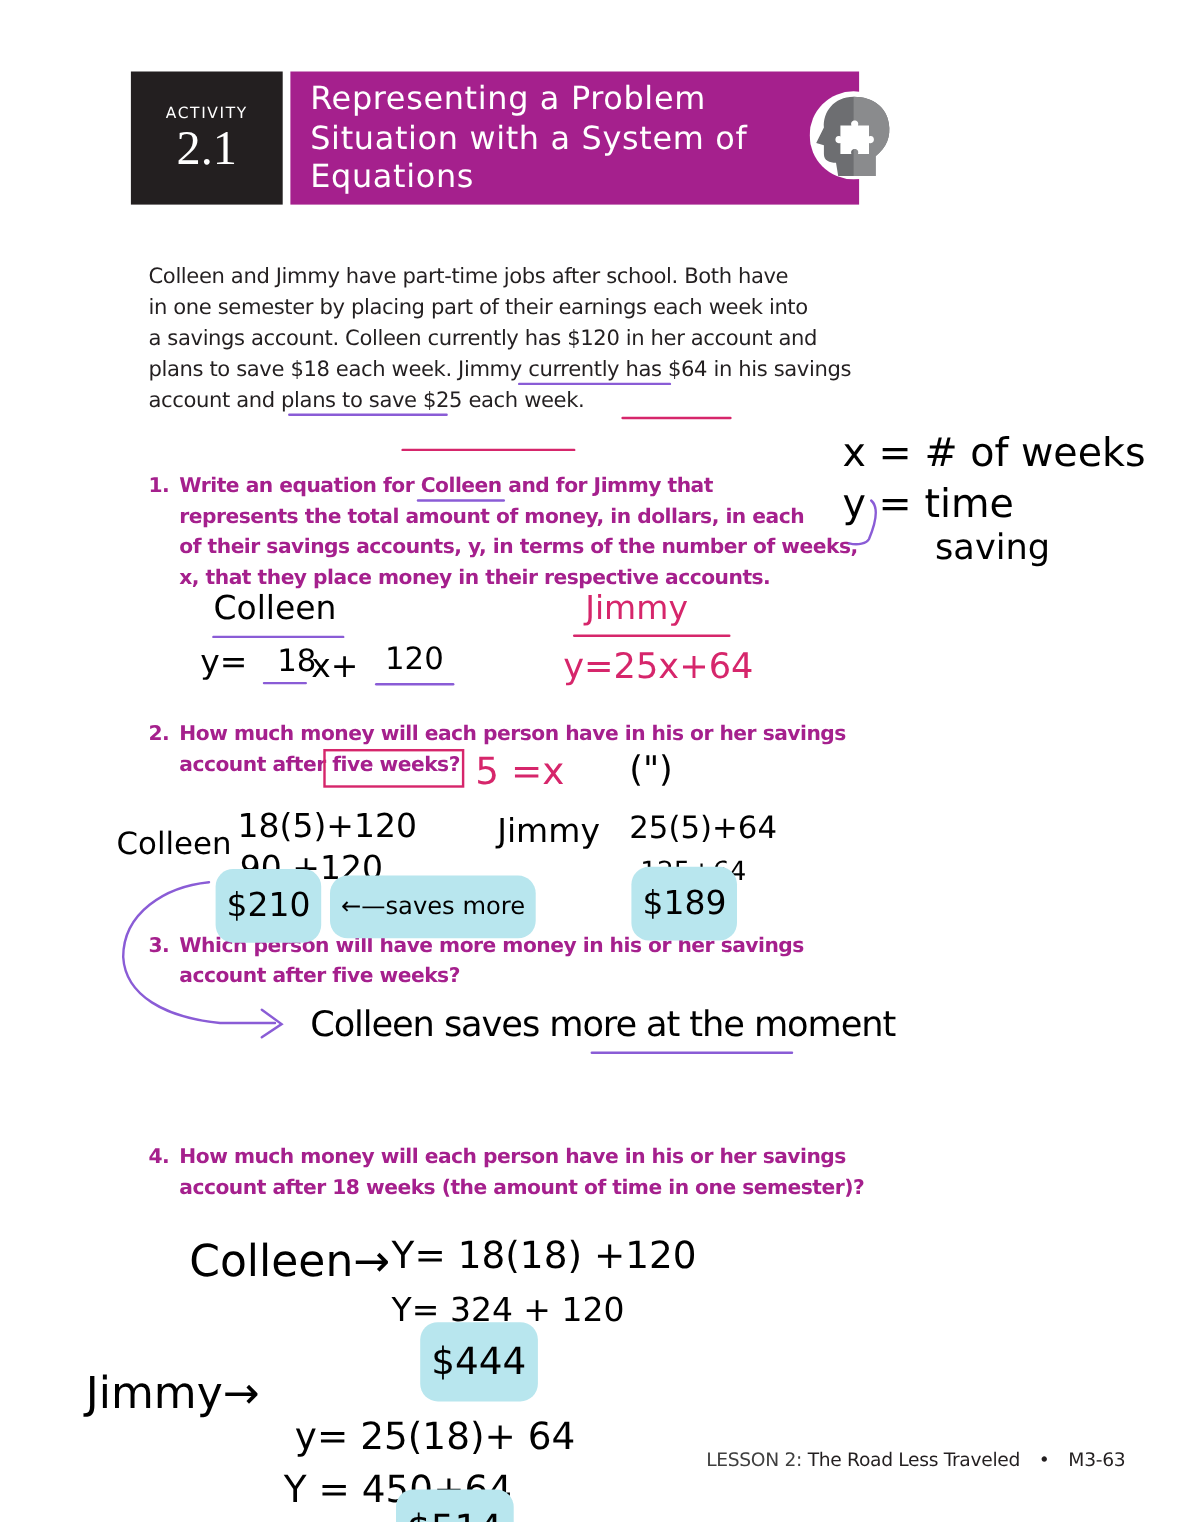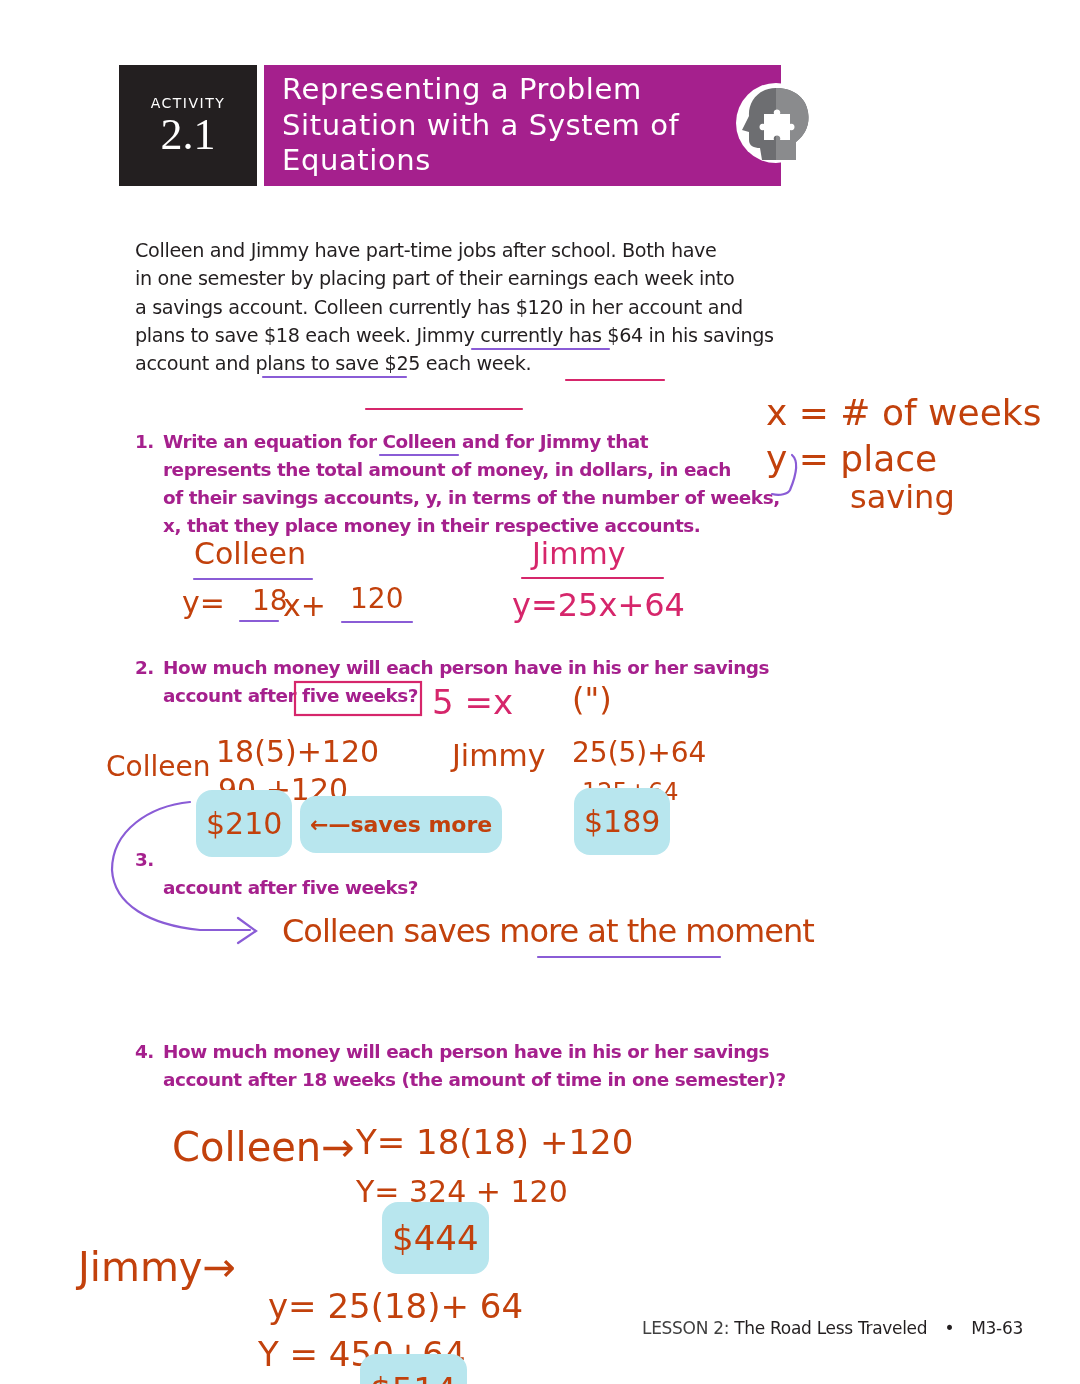--- a/index.html
+++ b/index.html
@@ -14,21 +14,21 @@
   .head-icon{left:736px;top:80px;width:78px;height:86px;}
   
   .intro{left:135px;top:237px;width:660px;font-family:"DejaVu Sans",sans-serif;font-size:19.2px;line-height:28.3px;color:#231f20;letter-spacing:-0.35px;}
   .q{font-family:"DejaVu Sans",sans-serif;font-weight:bold;color:#a5208d;font-size:18.4px;line-height:28.2px;letter-spacing:-0.45px;}
   .qnum{position:absolute;left:0;}
   .qtext{position:absolute;left:28px;white-space:nowrap;}
   .q1{left:135px;top:428px;width:680px;height:115px;}
   .q2{left:135px;top:654px;width:680px;height:60px;}
   .q3{left:135px;top:846px;width:680px;height:60px;}
   .q4{left:135px;top:1038px;width:680px;height:60px;}
-  .hw{font-family:"DejaVu Sans",sans-serif;color:#c2410c;white-space:nowrap;}
+  .hw{font-family:"DejaVu Sans",sans-serif;color:#000000;white-space:nowrap;}
   .hw-red{color:#d6266b;}
   .hl{background:#b8e6ee;border-radius:16px;padding:16px 10px;}
   .footer{left:642px;top:1318px;font-family:"DejaVu Sans",sans-serif;font-size:17px;color:#231f20;white-space:nowrap;letter-spacing:-0.3px;}
   .footer .lesson{color:#404040;}
   svg.ov{position:absolute;left:0;top:0;pointer-events:none;}
 </style>
 </head>
 <body>
 
 <div class="abs act-box">
@@ -63,47 +63,48 @@
   <div class="qtext" style="top:56px">of their savings accounts, y, in terms of the number of weeks,</div>
   <div class="qtext" style="top:84px">x, that they place money in their respective accounts.</div>
 </div>
 <div class="abs q q2">
   <span class="qnum">2.</span>
   <div class="qtext" style="top:0">How much money will each person have in his or her savings</div>
   <div class="qtext" style="top:28px">account after five weeks?</div>
 </div>
 <div class="abs q q3">
   <span class="qnum">3.</span>
+  <div class="qtext" style="top:0">Which person will have more money in his or her savings</div>
   <div class="qtext" style="top:28px">account after five weeks?</div>
 </div>
 <div class="abs q q4">
   <span class="qnum">4.</span>
   <div class="qtext" style="top:0">How much money will each person have in his or her savings</div>
   <div class="qtext" style="top:28px">account after 18 weeks (the amount of time in one semester)?</div>
 </div>
 
 <div class="abs hw" style="left:766px;top:392px;font-size:36px;line-height:42px;">x = # of weeks</div>
-<div class="abs hw" style="left:766px;top:438px;font-size:36px;line-height:42px;">y = place</div>
+<div class="abs hw" style="left:766px;top:438px;font-size:36px;line-height:42px;">y = time</div>
 <div class="abs hw" style="left:850px;top:478px;font-size:32px;line-height:38px;">saving</div>
 
 <div class="abs hw" style="left:194px;top:536px;font-size:30px;">Colleen</div>
 <div class="abs hw" style="left:182px;top:585px;font-size:30px;">y=</div>
 <div class="abs hw" style="left:240px;top:584px;font-size:28px;margin-left:12px;">18</div>
 <div class="abs hw" style="left:283px;top:588px;font-size:30px;">x+</div>
 <div class="abs hw" style="left:350px;top:582px;font-size:28px;">120</div>
 <div class="abs hw hw-red" style="left:532px;top:536px;font-size:30px;">Jimmy</div>
 <div class="abs hw hw-red" style="left:512px;top:586px;font-size:32px;">y=25x+64</div>
 
 <div class="abs hw hw-red" style="left:432px;top:682px;font-size:34px;">5 =x</div>
 <div class="abs hw" style="left:572px;top:680px;font-size:32px;">(")</div>
 <div class="abs hw" style="left:106px;top:750px;font-size:28px;">Colleen</div>
 <div class="abs hw" style="left:216px;top:734px;font-size:30px;">18(5)+120</div>
 <div class="abs hw" style="left:218px;top:772px;font-size:30px;">90 +120</div>
 <div class="abs hw" style="left:196px;top:806px;font-size:30px;"><span class="hl">$210</span></div>
-<div class="abs hw" style="left:300px;top:812px;font-size:22px;font-weight:bold;"><span class="hl">←—saves more</span></div>
+<div class="abs hw" style="left:300px;top:812px;font-size:22px;"><span class="hl">←—saves more</span></div>
 <div class="abs hw" style="left:452px;top:738px;font-size:30px;">Jimmy</div>
 <div class="abs hw" style="left:572px;top:736px;font-size:28px;">25(5)+64</div>
 <div class="abs hw" style="left:582px;top:778px;font-size:24px;">125+64</div>
 <div class="abs hw" style="left:574px;top:804px;font-size:30px;"><span class="hl">$189</span></div>
 
 <div class="abs hw" style="left:282px;top:912px;font-size:32px;letter-spacing:-1px;">Colleen saves more at the moment</div>
 
 <div class="abs hw" style="left:172px;top:1124px;font-size:40px;">Colleen→</div>
 <div class="abs hw" style="left:356px;top:1122px;font-size:34px;">Y= 18(18) +120</div>
 <div class="abs hw" style="left:356px;top:1174px;font-size:30px;">Y= 324 + 120</div>

